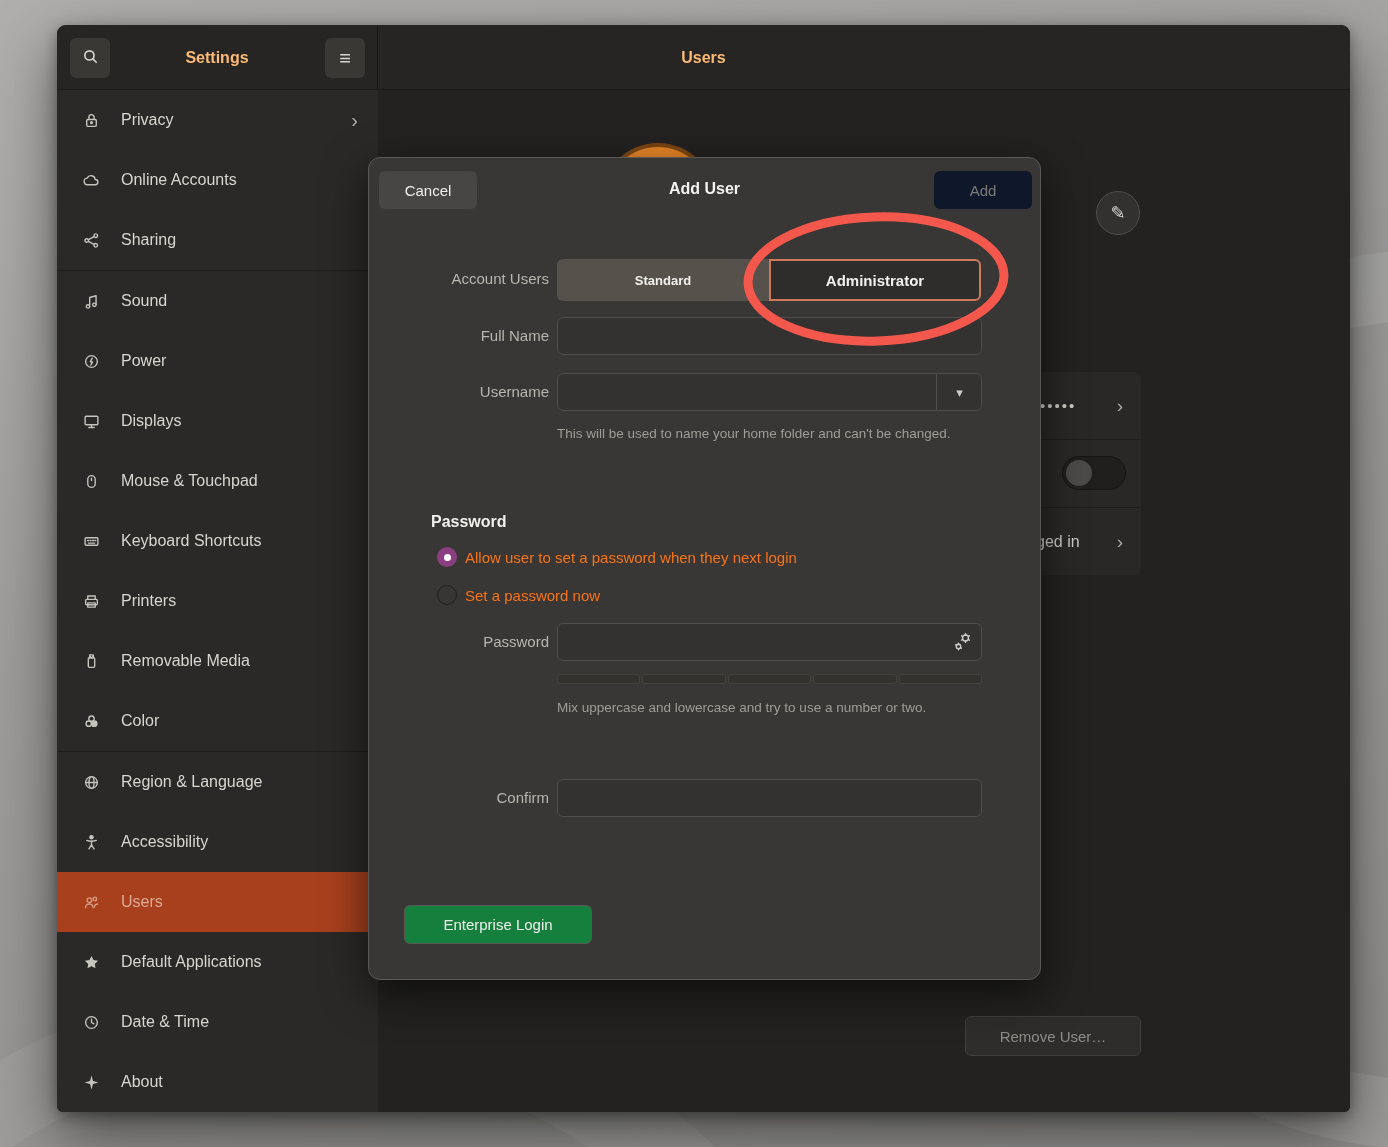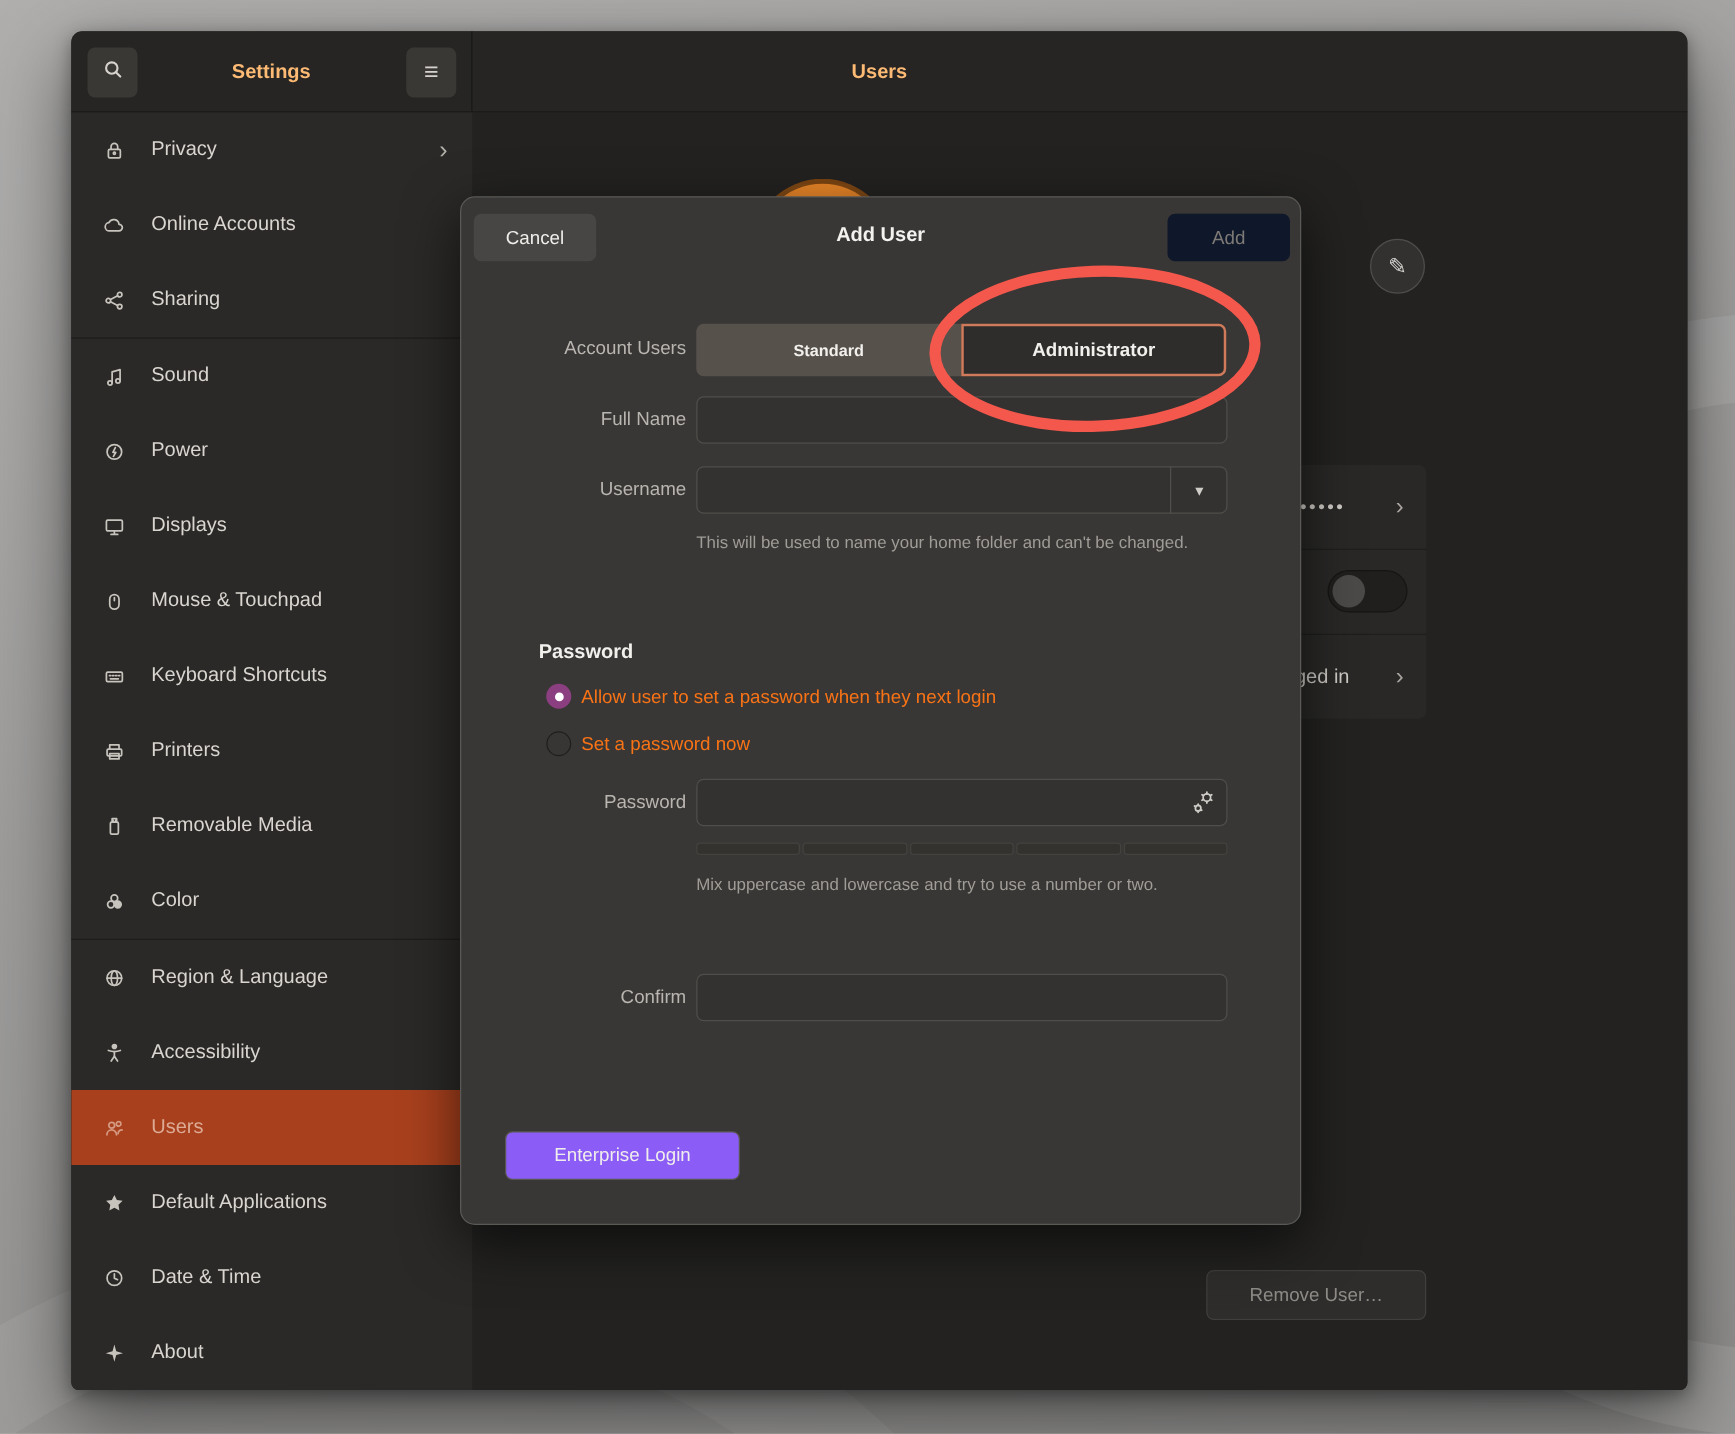--- a/index.html
+++ b/index.html
@@ -62,21 +62,21 @@
   .hint { position:absolute; left:188px; width:415px; color:#a09c97; font-size:13.5px; line-height:1.55; }
   .pw-heading { position:absolute; left:62px; top:355px; font-weight:bold; font-size:16px; color:#f2f0ed; }
   .radio { position:absolute; left:68px; width:20px; height:20px; border-radius:50%; }
   .radio.on { background:#8c3f80; }
   .radio.on::after { content:""; position:absolute; left:6.5px; top:6.5px; width:7px; height:7px; border-radius:50%; background:#fff; }
   .radio.off { background:#373635; border:1px solid #201f1e; }
   .radio-label { position:absolute; left:96px; color:#f97316; font-size:15px; }
   .gear-icon { position:absolute; left:582px; top:472px; width:24px; height:24px; color:#cfccc8; }
   .meter { position:absolute; left:188px; top:516px; width:425px; height:10px; display:flex; gap:2px; }
   .meter span { flex:1; background:#33322f; border:1px solid #44423f; border-radius:3px; }
-  .enterprise-btn { position:absolute; left:35px; top:747px; width:188px; height:39px; border-radius:6px; background:#8b5cf6; border:1px solid #5a5855; color:#f0eeec; font-size:15px; display:flex; align-items:center; justify-content:center; }
+  .enterprise-btn { position:absolute; left:35px; top:747px; width:188px; height:39px; border-radius:6px; background:#15803d; border:1px solid #5a5855; color:#f0eeec; font-size:15px; display:flex; align-items:center; justify-content:center; }
 </style>
 </head>
 <body>
 
 <div class="wp-swirl s1"></div>
 <div class="wp-swirl s2"></div>
 
 <div class="window">
 
   <div class="headerbar">

